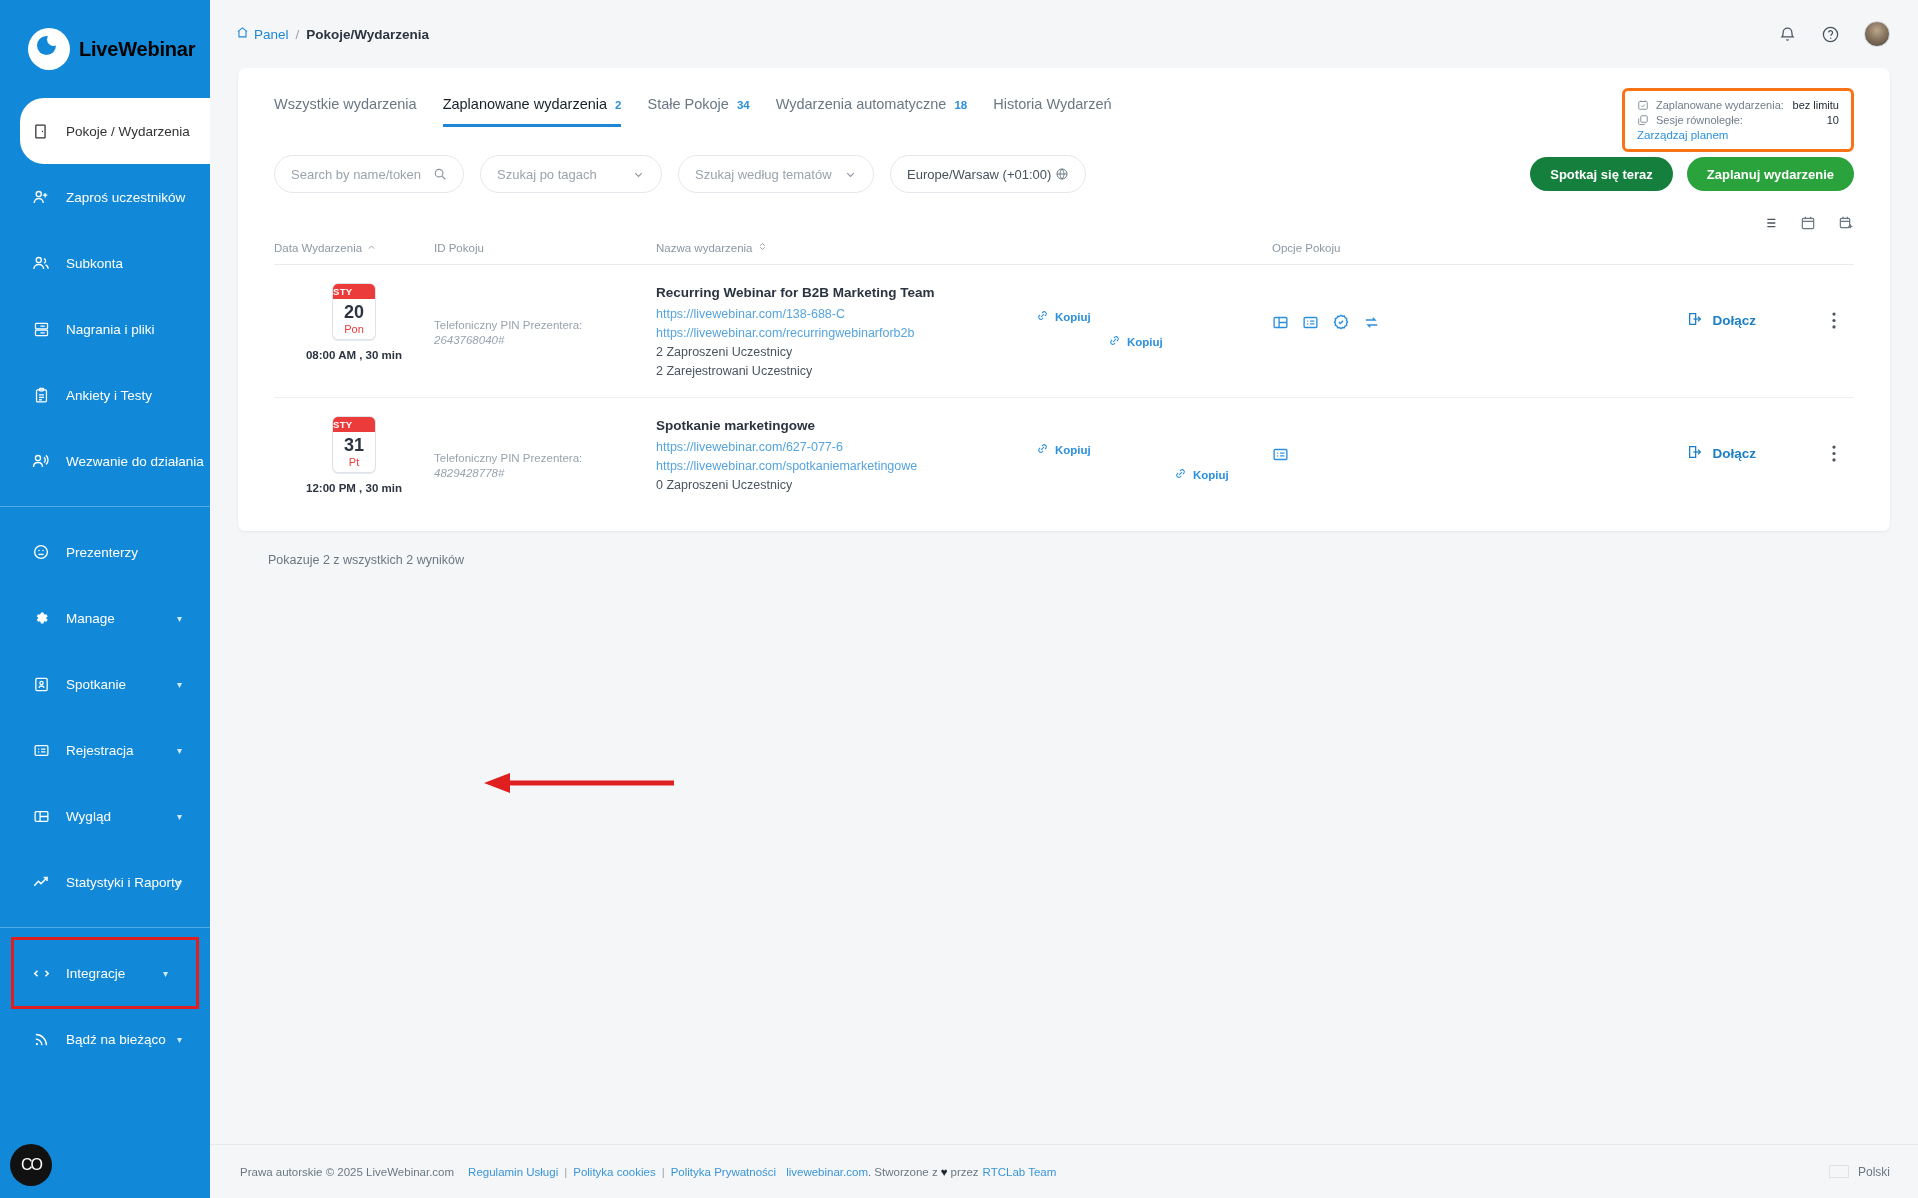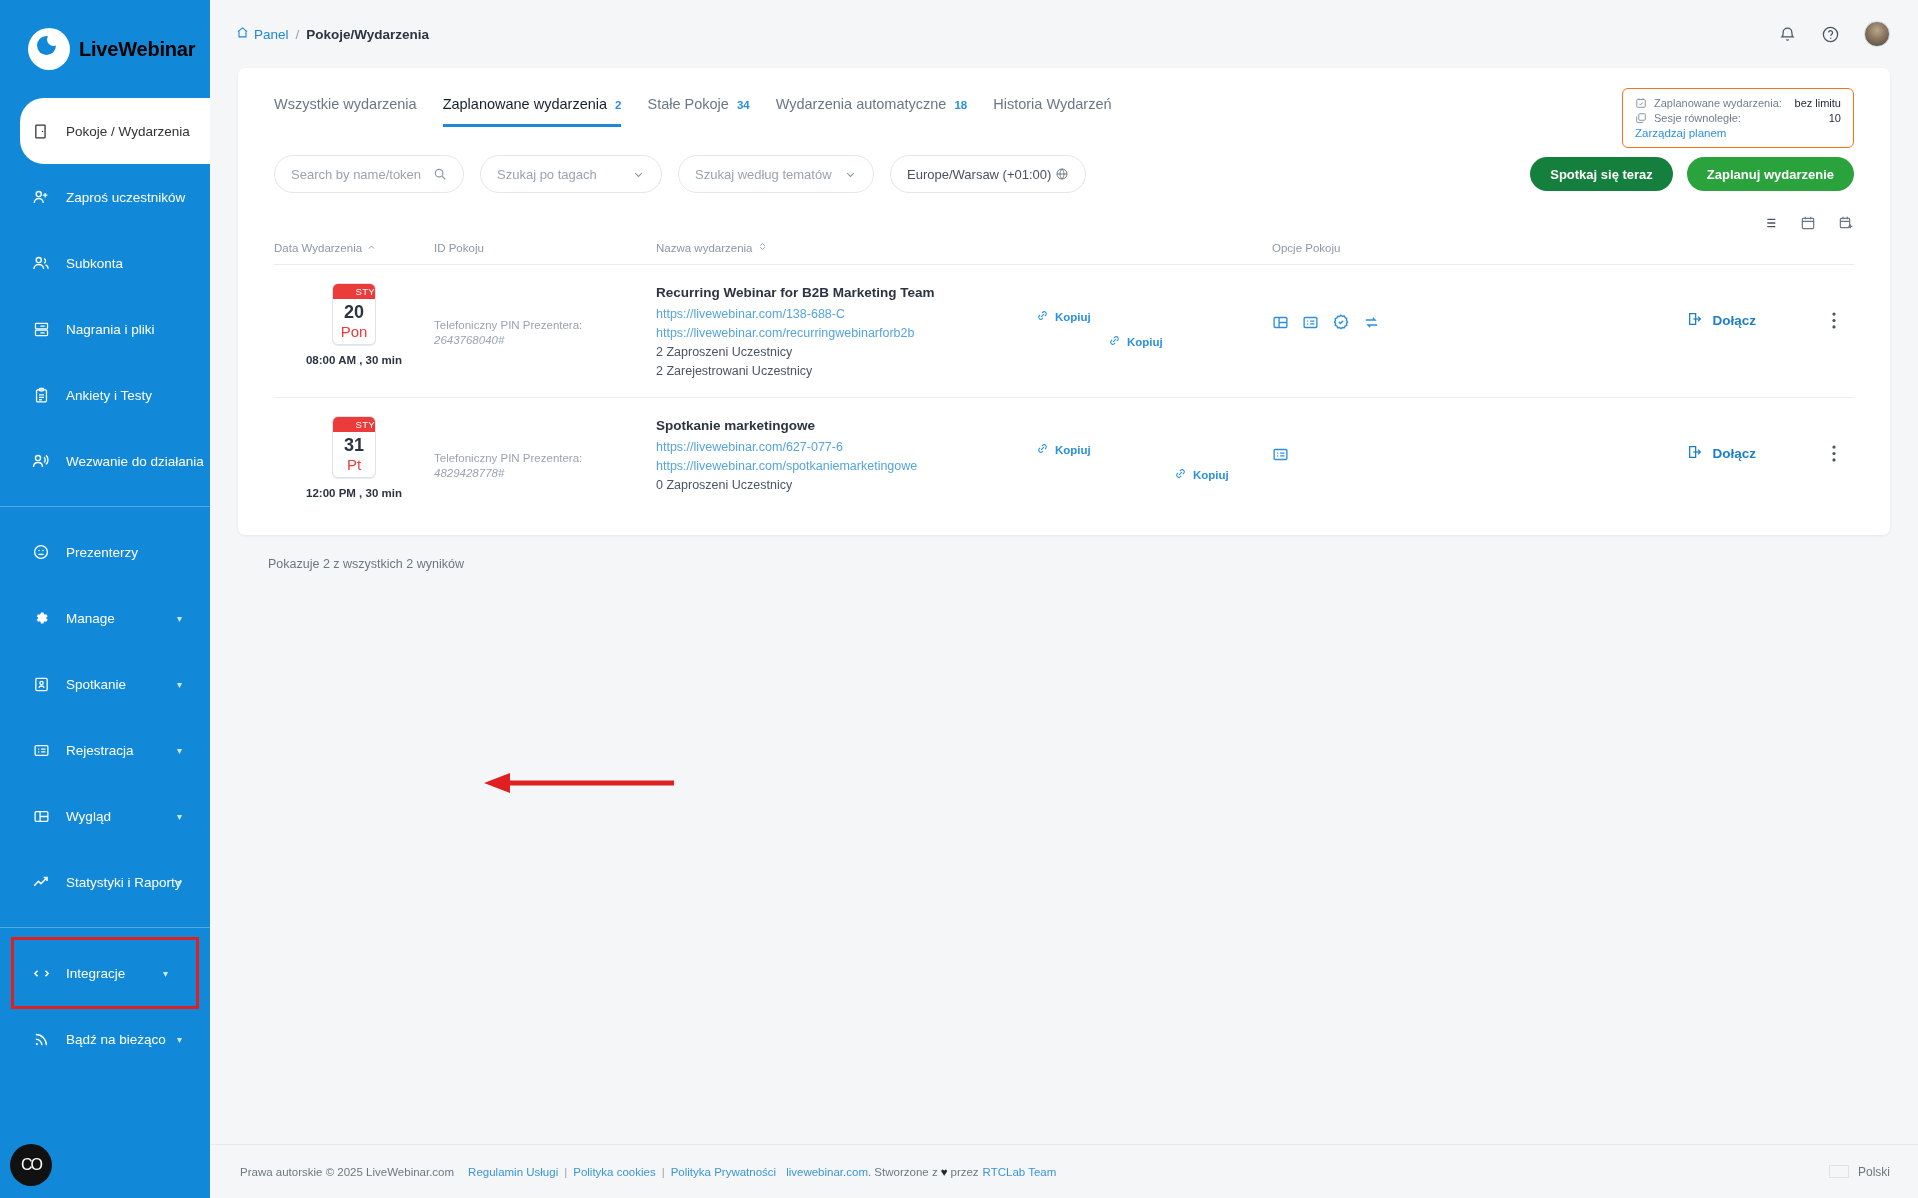--- a/index.html
+++ b/index.html
@@ -117,21 +117,21 @@
     font-size: 14.5px; color: #6b7884; padding-bottom: 12px;
     cursor: pointer; display:flex; align-items:baseline; gap: 8px;
     border-bottom: 3px solid transparent;
   }
   .tab.active { color: #17212b; border-bottom-color: #1e87d6; font-weight: normal;}
   .tab .cnt { font-size: 11.5px; color: #2c90dd; font-weight: bold; }
   .tab.active .cnt { color: #2c90dd; }
 
   .plan-box {
     position: absolute; right: 36px; top: 20px;
-    border: 1px solid #f97316; border-radius: 6px;
+    border: 3px solid #f97316; border-radius: 6px;
     padding: 8px 12px; width: 232px; background:#fff;
   }
   .plan-line { display:flex; align-items:center; font-size: 11px; color:#717e8b; margin-bottom:3px;}
   .plan-line .pl-ic { margin-right:7px; display:flex; }
   .plan-line .pl-val { margin-left:auto; color:#1d2733; font-weight:normal; font-size:11px; }
   .plan-link { font-size: 11.5px; color:#2c90dd; cursor:pointer; }
 
   .filters { display:flex; align-items:center; gap: 16px; padding: 28px 36px 0 36px; }
   .fld {
     height: 38px; border:1px solid #e4e8ec; border-radius: 19px;
@@ -170,23 +170,23 @@
   .c-join { flex:1 1 auto; }
 
   .trow { display:flex; align-items:flex-start; padding: 18px 0 16px 0; border-bottom:1px solid #eef1f4; }
   .trow:last-child { border-bottom: none; }
 
   .datecell { width:160px; display:flex; flex-direction:column; align-items:center; }
   .cal {
     width: 44px; border:1px solid #dfe3e7; border-radius:6px; overflow:hidden; background:#fff;
     box-shadow: 0 1px 0 #e7eaee;
   }
-  .cal-m { background:#ec3b3b; color:#fff; font-size:9.5px; font-weight:normal; text-align:right; padding:2px 0; letter-spacing:.3px;}
+  .cal-m { background:#ec3b3b; color:#fff; font-size:9.5px; font-weight:bold; text-align:left; padding:2px 0; letter-spacing:.3px;}
   .cal-d { font-size:18px; font-weight:bold; color:#2b3440; text-align:center; padding: 3px 0 0 0;}
-  .cal-w { font-size:15px; color:#ec3b3b; text-align:center; padding: 0 0 4px 0; }
+  .cal-w { font-size:11px; color:#ec3b3b; text-align:center; padding: 0 0 4px 0; }
   .dt-time { font-size:11.5px; font-weight:bold; color:#2b3440; margin-top:9px; }
 
   .roomcell { width:222px; padding-top: 34px; }
   .pin-lbl { font-size:11.5px; color:#9aa4ae; line-height:1.45; }
   .pin-val { font-size:11.5px; color:#9aa4ae; font-style:italic; }
 
   .namecell { width:380px; padding-top: 2px; }
   .ev-title { font-size:13.5px; font-weight:bold; color:#2b3440; margin-bottom:5px; }
   .ev-link { font-size:12.5px; color:#56a4dd; line-height:1.5; white-space:nowrap; overflow:hidden; text-overflow:clip; cursor:pointer;}
   .ev-meta { font-size:12.5px; color:#4a5560; line-height:1.55; }

